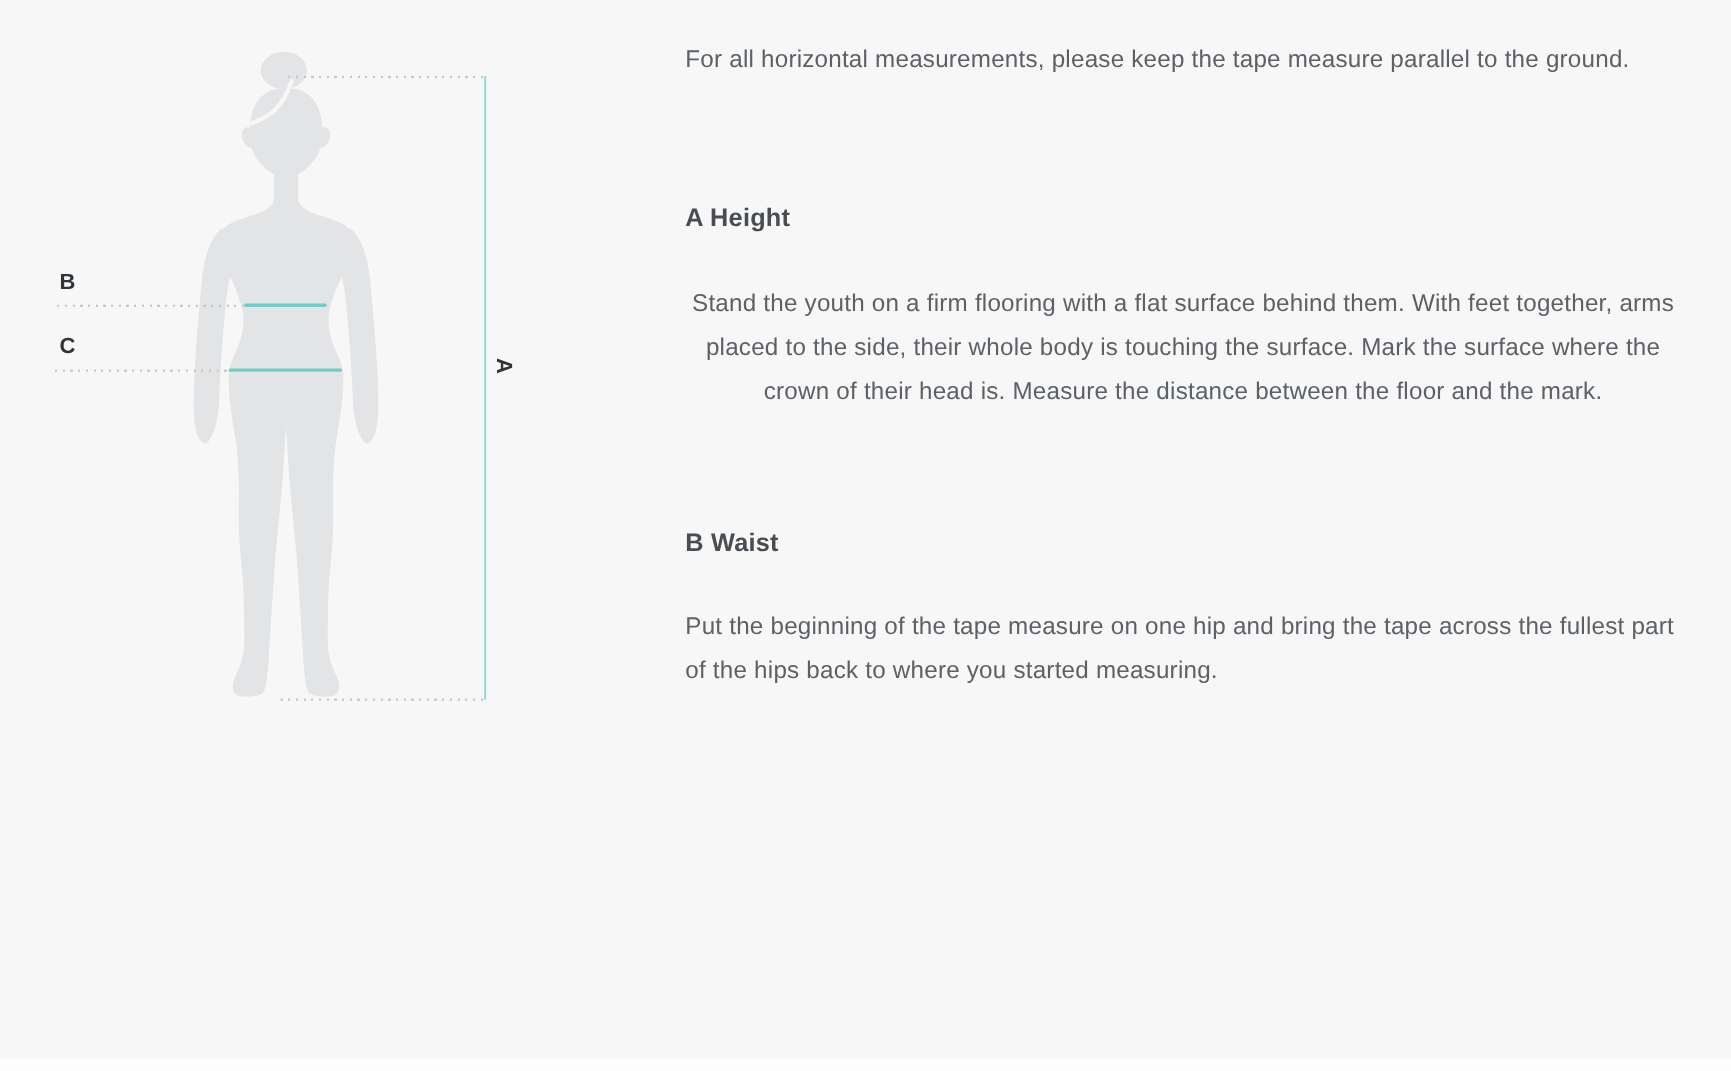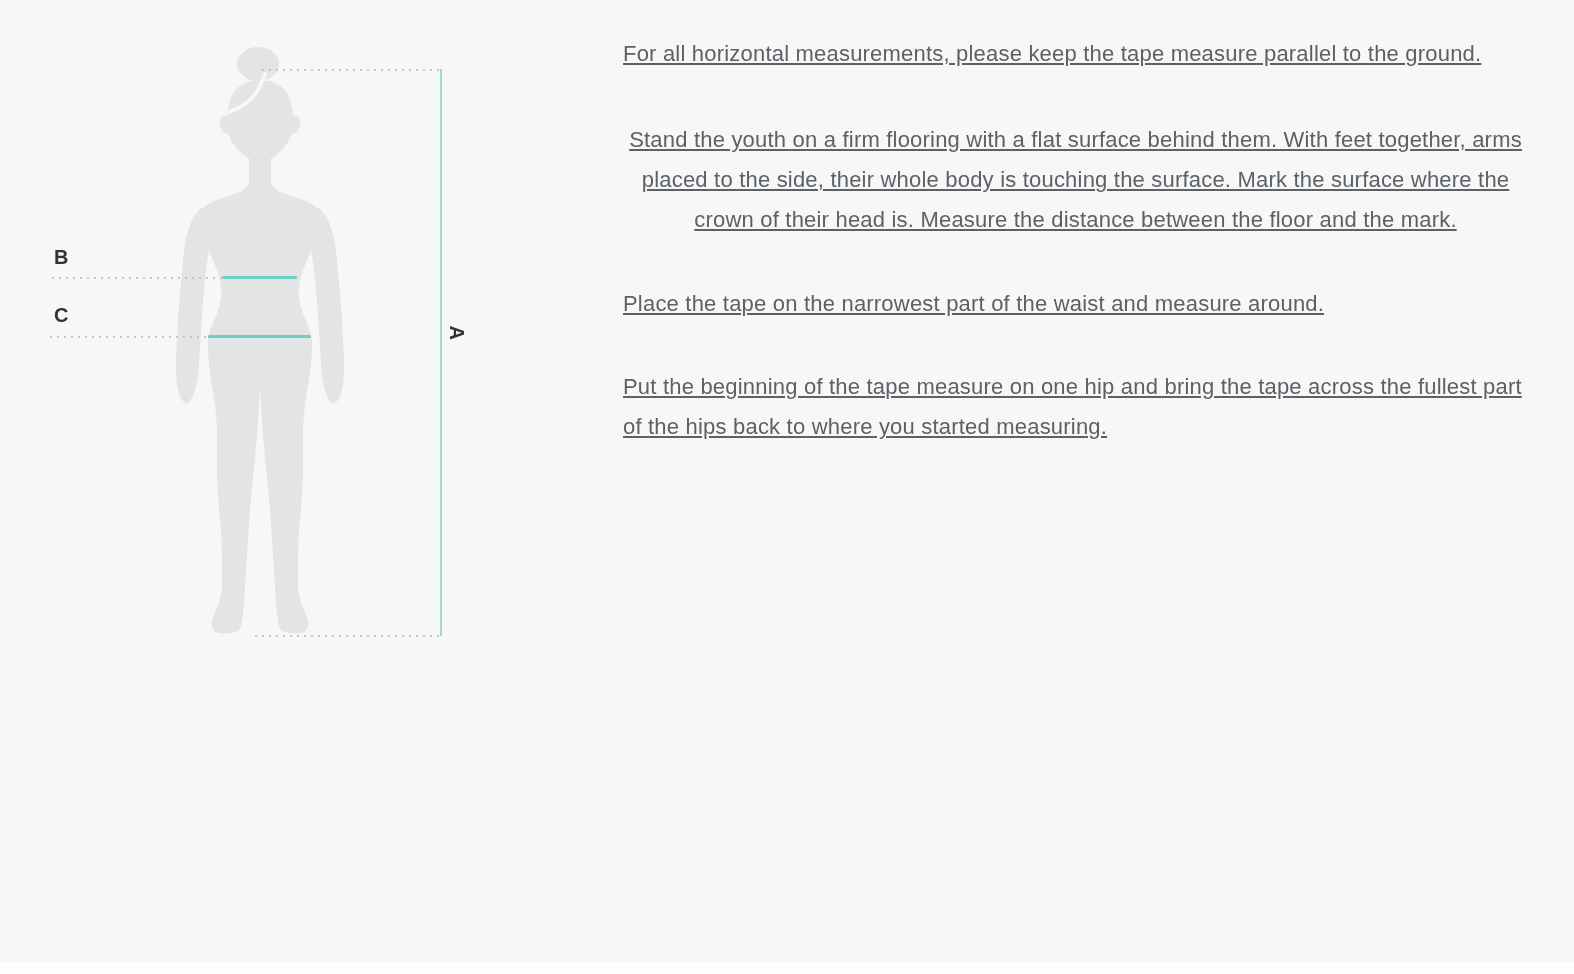--- a/index.html
+++ b/index.html
@@ -58,21 +58,20 @@
     left: 623px;
     top: 34px;
     width: 905px;
     color: #5c6166;
   }
   .col p {
     margin: 0;
     font-size: 22px;
     line-height: 40px;
     letter-spacing: 0.2px;
-    text-decoration: underline;
   }
   .col h3 {
     margin: 0;
     font-size: 23px;
     line-height: 26px;
     font-weight: 700;
     color: #484d52;
     letter-spacing: 0.2px;
   }
   .h-a { margin-top: 110px !important; }
@@ -178,21 +177,22 @@
     <div class="tapeline" style="left:222px; top:276px; width:75px;"></div>
 
     <div class="marker" style="left:54px; top:304px;">C</div>
     <div class="dotline" style="left:50px; top:336px; width:158px;"></div>
     <div class="tapeline" style="left:208px; top:335px; width:103px;"></div>
   </div>
 
   <div class="col">
     <p>For all horizontal measurements, please keep the tape measure parallel to the ground.</p>
 
+    <h3 class="h-a">A Height</h3>
     <p class="p-a">Stand the youth on a firm flooring with a flat surface behind them. With feet together, arms placed to the side, their whole body is touching the surface. Mark the surface where the crown of their head is. Measure the distance between the floor and the mark.</p>
 
-    <p class="p-b">Place the tape on the narrowest part of the waist and measure around.</p>
+    <h3 class="h-b">B Waist</h3>
 
     <p class="p-c">Put the beginning of the tape measure on one hip and bring the tape across the fullest part of the hips back to where you started measuring.</p>
   </div>
 
   <div class="bottom-strip"></div>
 </div>
 
 </body></html>

